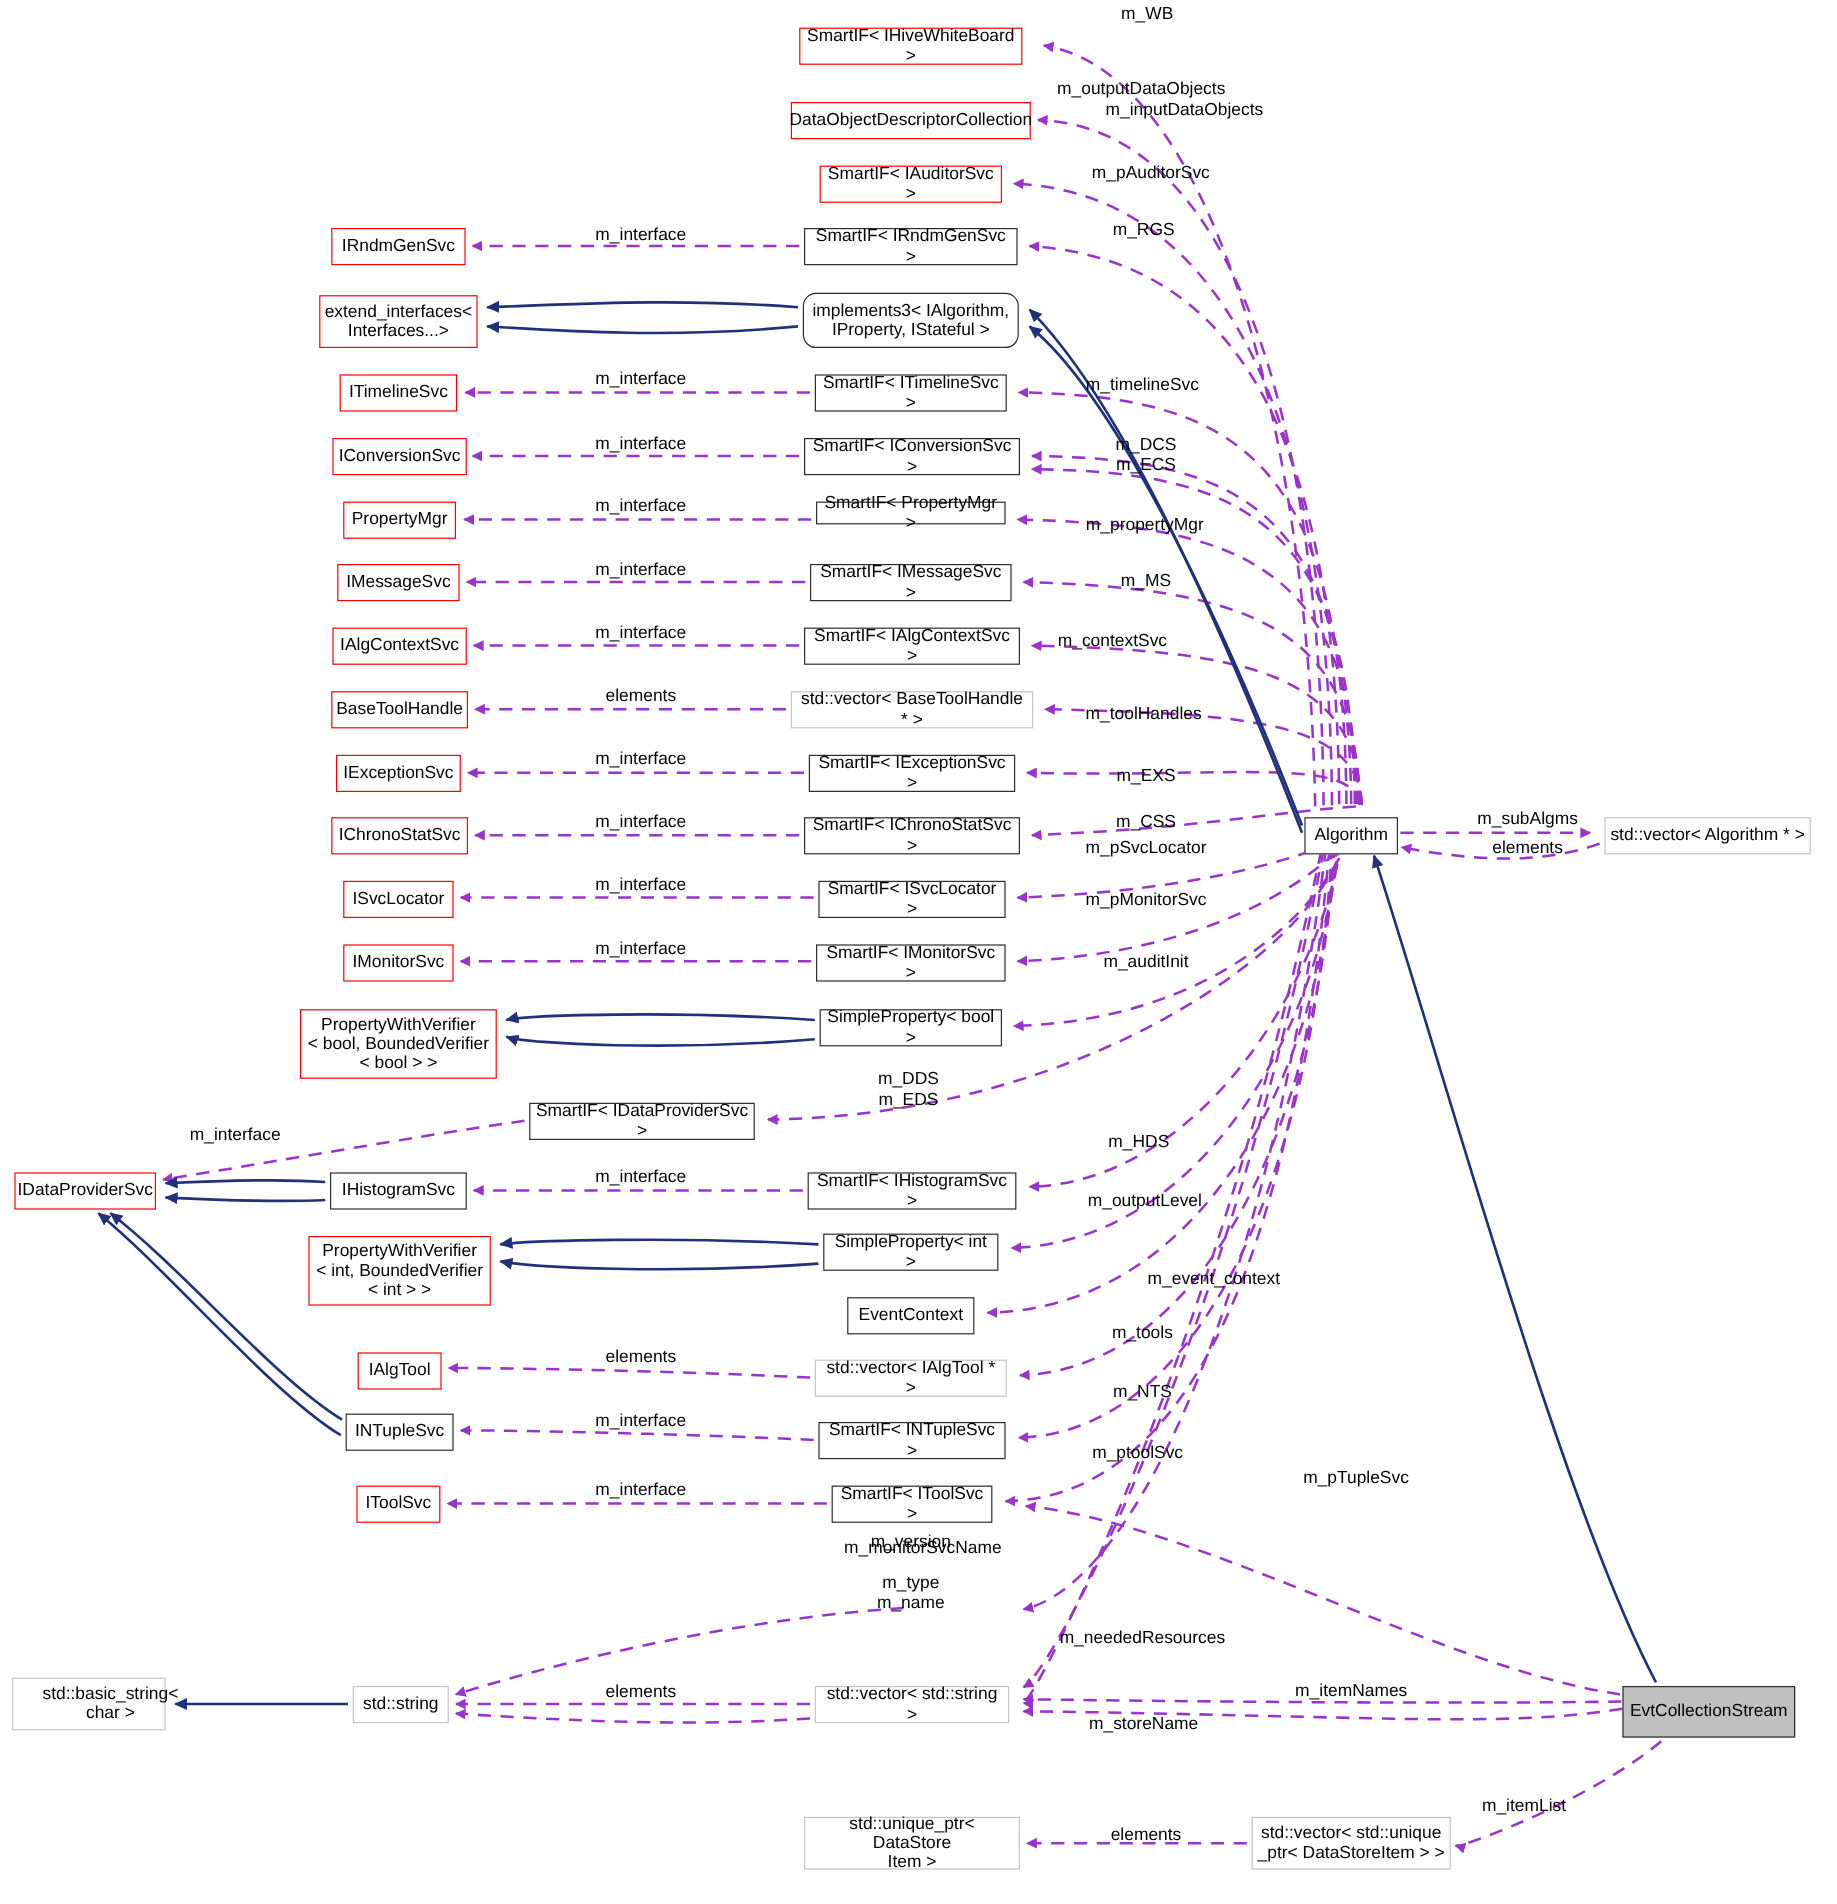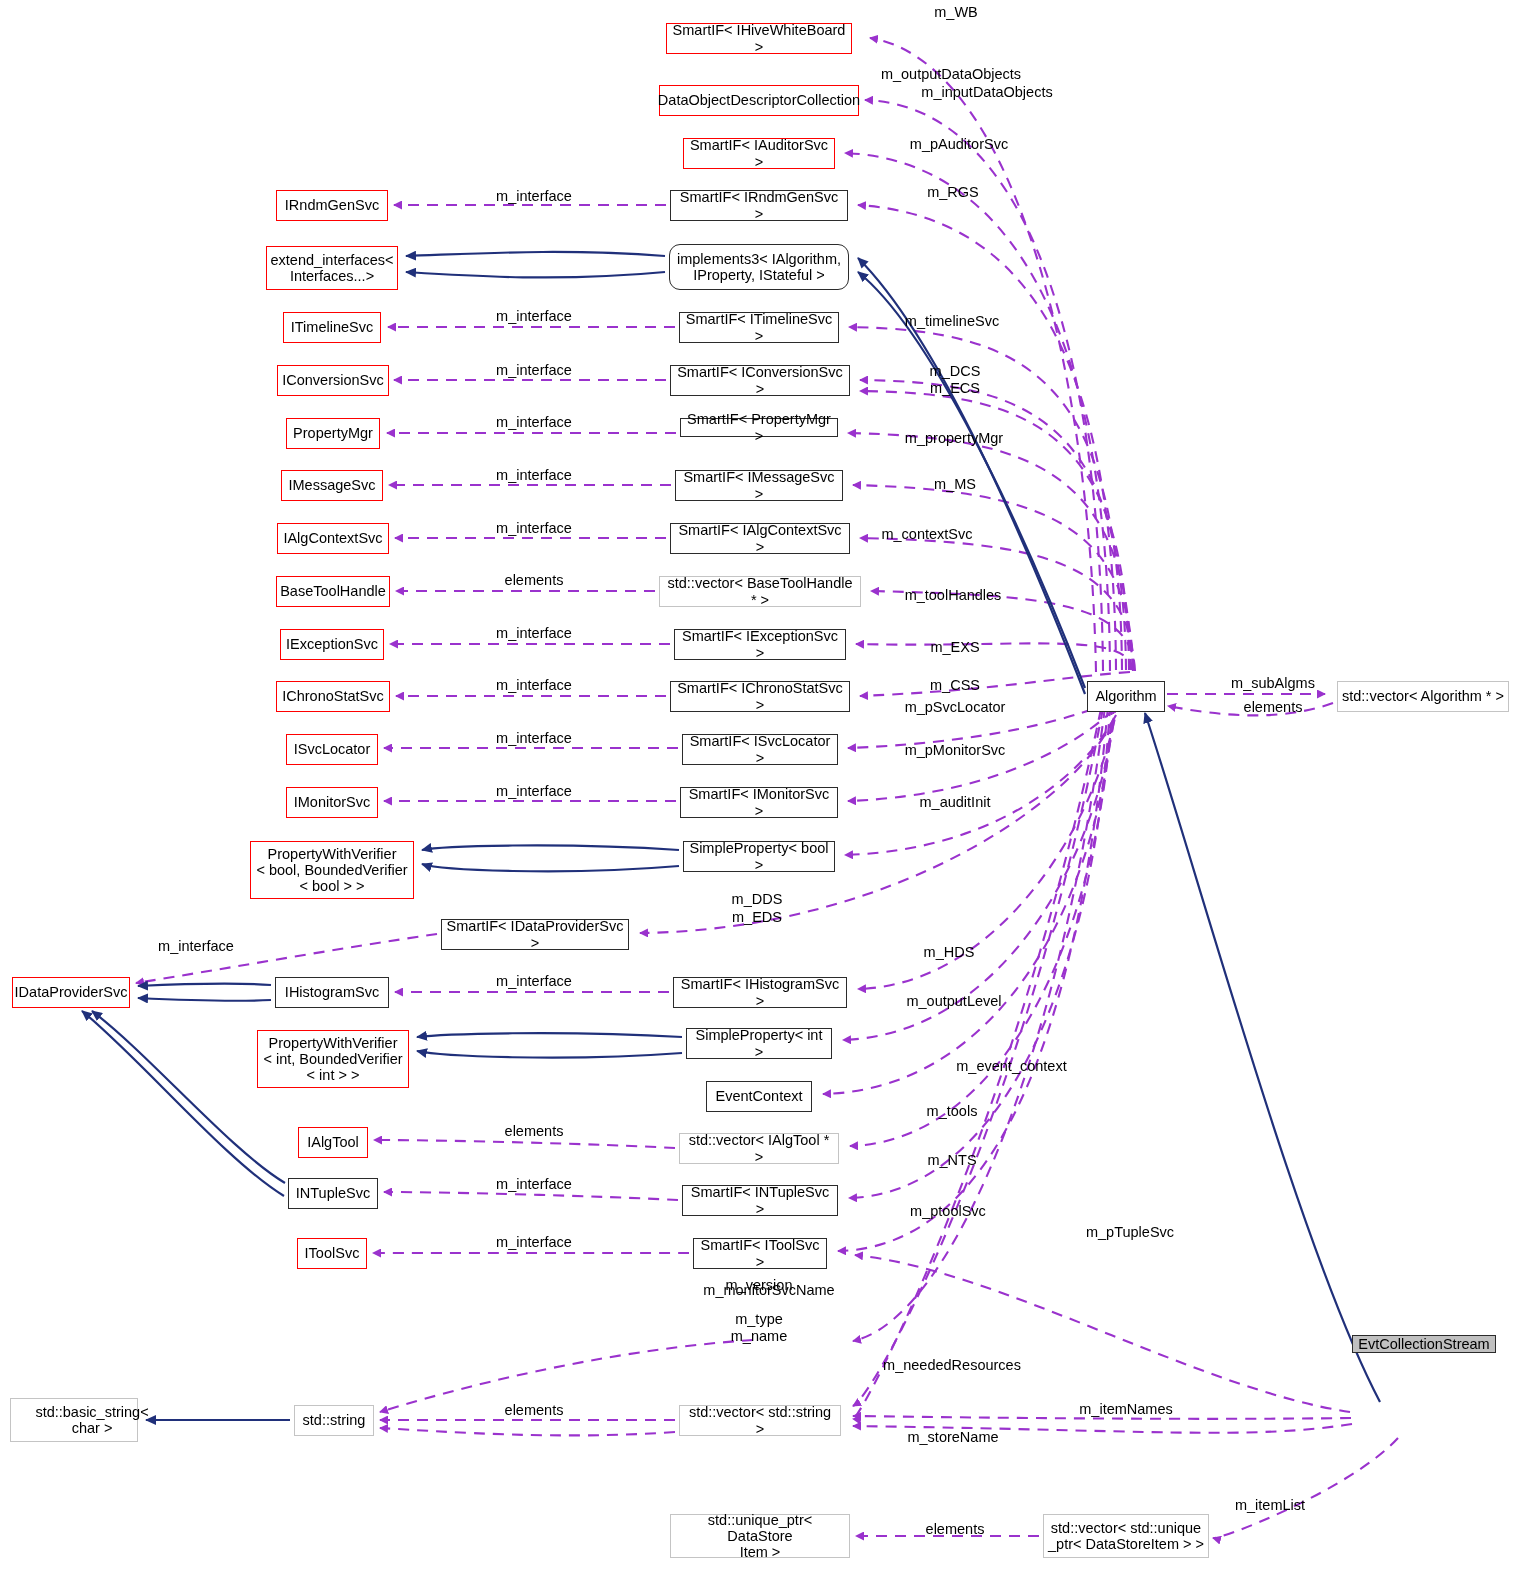--- a/index.html
+++ b/index.html
@@ -178,21 +178,21 @@
       <div class="node n-red" style="left: 298px; top: 1127px; width: 70px; height: 31px;">IAlgTool</div>
       <div class="node n-gray" style="left: 679px; top: 1133px; width: 160px; height: 31px;">std::vector&lt; IAlgTool * &gt;</div>
       <div class="node n-dark" style="left: 288px; top: 1178px; width: 90px; height: 31px;">INTupleSvc</div>
       <div class="node n-dark" style="left: 682px; top: 1185px; width: 156px; height: 31px;">SmartIF&lt; INTupleSvc &gt;</div>
       <div class="node n-red" style="left: 297px; top: 1238px; width: 70px; height: 31px;">IToolSvc</div>
       <div class="node n-dark" style="left: 693px; top: 1238px; width: 134px; height: 31px;">SmartIF&lt; IToolSvc &gt;</div>
       <div class="node n-gray" style="left: 10px; top: 1398px; width: 128px; height: 44px; padding-left: 40px;">std::basic_string&lt;
 char &gt;</div>
       <div class="node n-gray" style="left: 294px; top: 1405px; width: 80px; height: 31px;">std::string</div>
       <div class="node n-gray" style="left: 679px; top: 1405px; width: 162px; height: 31px;">std::vector&lt; std::string &gt;</div>
-      <div class="node n-cur" style="left: 1352px; top: 1335px; width: 144px; height: 18px;">EvtCollectionStream</div>
+      <div class="node n-cur" style="left: 1352px; top: 1405px; width: 144px; height: 43px;">EvtCollectionStream</div>
       <div class="node n-gray" style="left: 670px; top: 1514px; width: 180px; height: 44px;">std::unique_ptr&lt; DataStore
 Item &gt;</div>
       <div class="node n-gray" style="left: 1043px; top: 1514px; width: 166px; height: 44px;">std::vector&lt; std::unique
 _ptr&lt; DataStoreItem &gt; &gt;</div>
     </div>
   <div id="labels-layer">
       <div class="elabel" style="left: 956px; top: 4px;">m_WB</div>
       <div class="elabel" style="left: 951px; top: 66px;">m_outputDataObjects</div>
       <div class="elabel" style="left: 958px; top: 84px; margin-left: 29px;">m_inputDataObjects</div>
       <div class="elabel" style="left: 959px; top: 136px;">m_pAuditorSvc</div>

